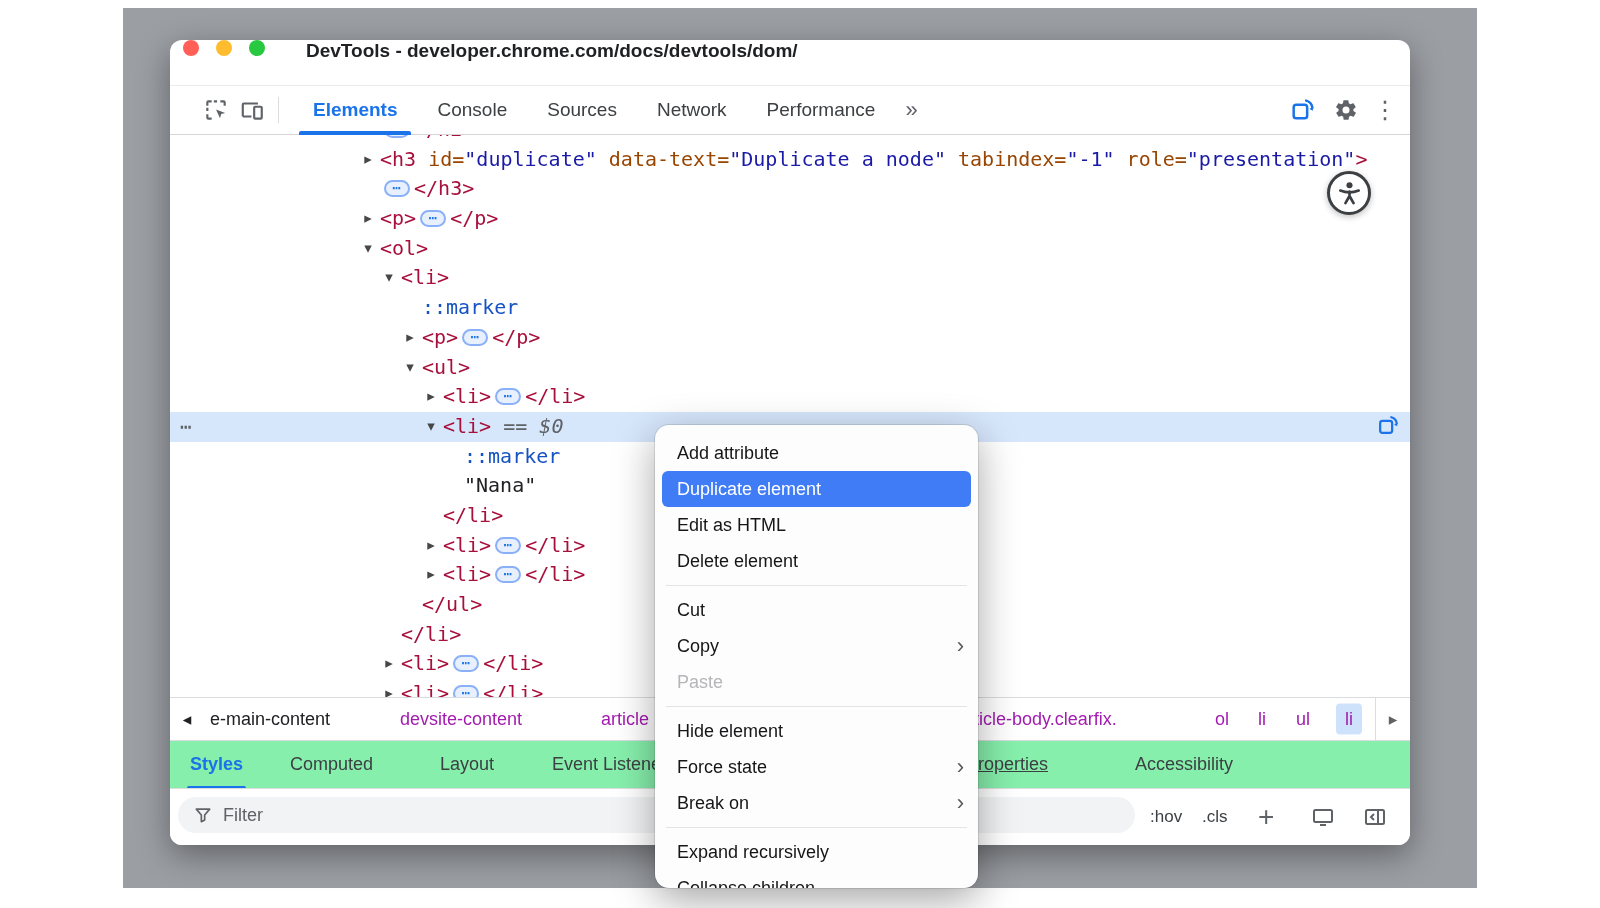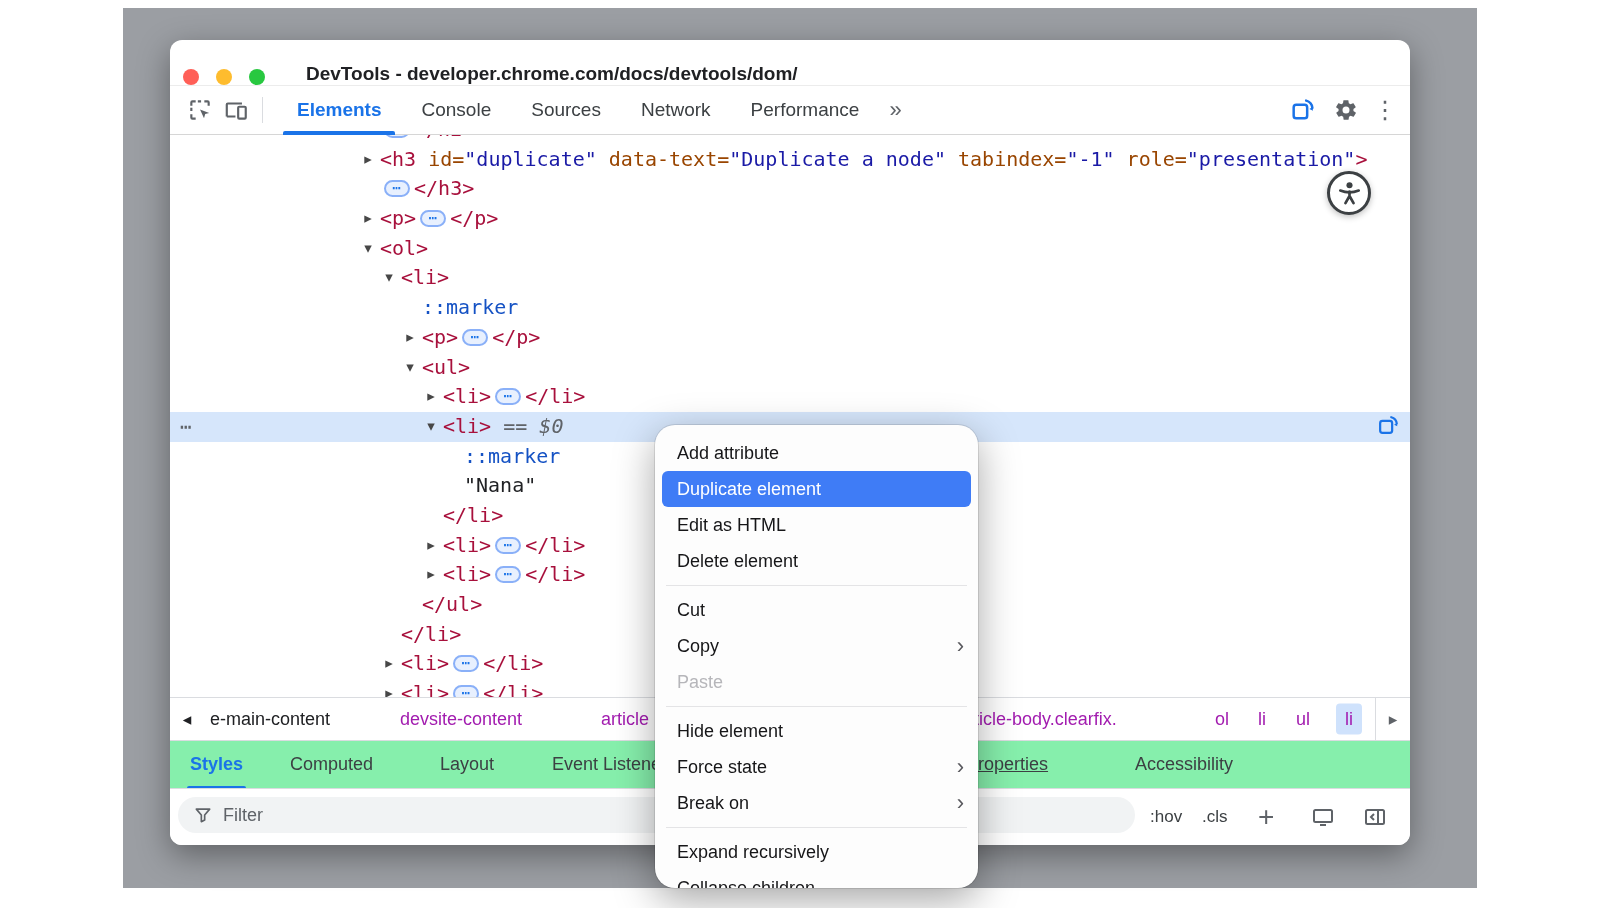--- a/index.html
+++ b/index.html
@@ -4,26 +4,26 @@
 <style>
   *{margin:0;padding:0;box-sizing:border-box}
   html,body{width:1600px;height:908px;background:#fff;overflow:hidden;
     font-family:"Liberation Sans",sans-serif;position:relative}
   .backdrop{position:absolute;left:123px;top:8px;width:1354px;height:880px;background:#9b9ea3}
 
   
   .window{position:absolute;left:170px;top:40px;width:1240px;height:805px;background:#fff;
     border-radius:12px;box-shadow:0 10px 32px rgba(0,0,0,.38);overflow:hidden;z-index:10}
 
-  .titlebar{height:46px;display:flex;align-items:flex-end;padding-left:13px;border-bottom:1px solid #ececec}
+  .titlebar{height:46px;display:flex;align-items:flex-start;padding-left:13px;border-bottom:1px solid #ececec}
   .tl{width:16px;height:16px;border-radius:50%;margin-right:17px;display:inline-block}
   .tl.red{background:#ff5f57}.tl.yellow{background:#febc2e}.tl.green{background:#28c840}
   .title{font-size:19px;font-weight:bold;color:#202124;margin-left:24px}
 
-  .toolbar{height:49px;display:flex;align-items:center;padding-left:12px;border-bottom:1px solid #d6d6d6;position:relative}
+  .toolbar{height:49px;display:flex;align-items:center;padding-left:28px;border-bottom:1px solid #d6d6d6;position:relative}
   .tbtn{display:inline-flex;align-items:center;justify-content:center;width:36px;height:36px;cursor:pointer}
   .vsep{width:1px;height:26px;background:#dadce0;margin:0 8px}
   .ptabs{display:flex;height:49px;margin-left:6px}
   .ptab{position:relative;height:49px;line-height:47px;padding:0 20px;font-size:19px;color:#3c4043;cursor:pointer}
   .ptab.active{color:#1a73e8;font-weight:bold}
   .ptab.active::after{content:"";position:absolute;left:6px;right:6px;bottom:0;height:4px;background:#1a73e8;border-radius:2px 2px 0 0}
   .moretabs{font-size:22px;color:#5f6368;padding:0 10px;cursor:pointer}
   .spacer{flex:1}
   .kebab{font-size:24px;color:#5f6368;width:26px}
   .toolbar .right-group{display:flex;align-items:center;gap:8px;margin-right:12px}
@@ -83,21 +83,21 @@
   .finput{flex:1;border:none;outline:none;background:transparent;font-size:18px;color:#202124;
     font-family:"Liberation Sans",sans-serif}
   .finput::placeholder{color:#5f6368}
   .ftxt{position:absolute;top:50%;transform:translateY(-50%);font-size:17px;color:#3c4043;cursor:pointer}
   .plus{position:absolute;top:50%;transform:translateY(-50%);font-size:28px;font-weight:normal;
     color:#5f6368;cursor:pointer}
   .ricon{position:absolute;top:50%;transform:translateY(-50%);cursor:pointer;display:inline-flex}
 
   
   .menu{position:absolute;left:655px;top:425px;width:323px;height:463px;background:#fdfdfd;
-    border-radius:20px;box-shadow:0 12px 40px rgba(0,0,0,.35),0 0 0 1px rgba(0,0,0,.10);
+    border-radius:14px;box-shadow:0 12px 40px rgba(0,0,0,.35),0 0 0 1px rgba(0,0,0,.10);
     overflow:hidden;padding-top:10px;z-index:40}
   .mitem{height:36px;padding:0 14px 0 22px;color:#161618;font-size:18px;display:flex;
     align-items:center;justify-content:space-between;cursor:pointer}
   .mitem.mhl{background:#3f7cf6;color:#fff;margin:0 7px;padding:0 9px 0 15px;border-radius:6px}
   .mitem.mdis{color:#b6b6ba;cursor:default}
   .mdiv{height:1px;background:#e4e4e6;margin:6px 11px}
   .mchev{color:#59595e;font-size:22px;margin-left:8px}
 </style>
 </head>
 <body>

